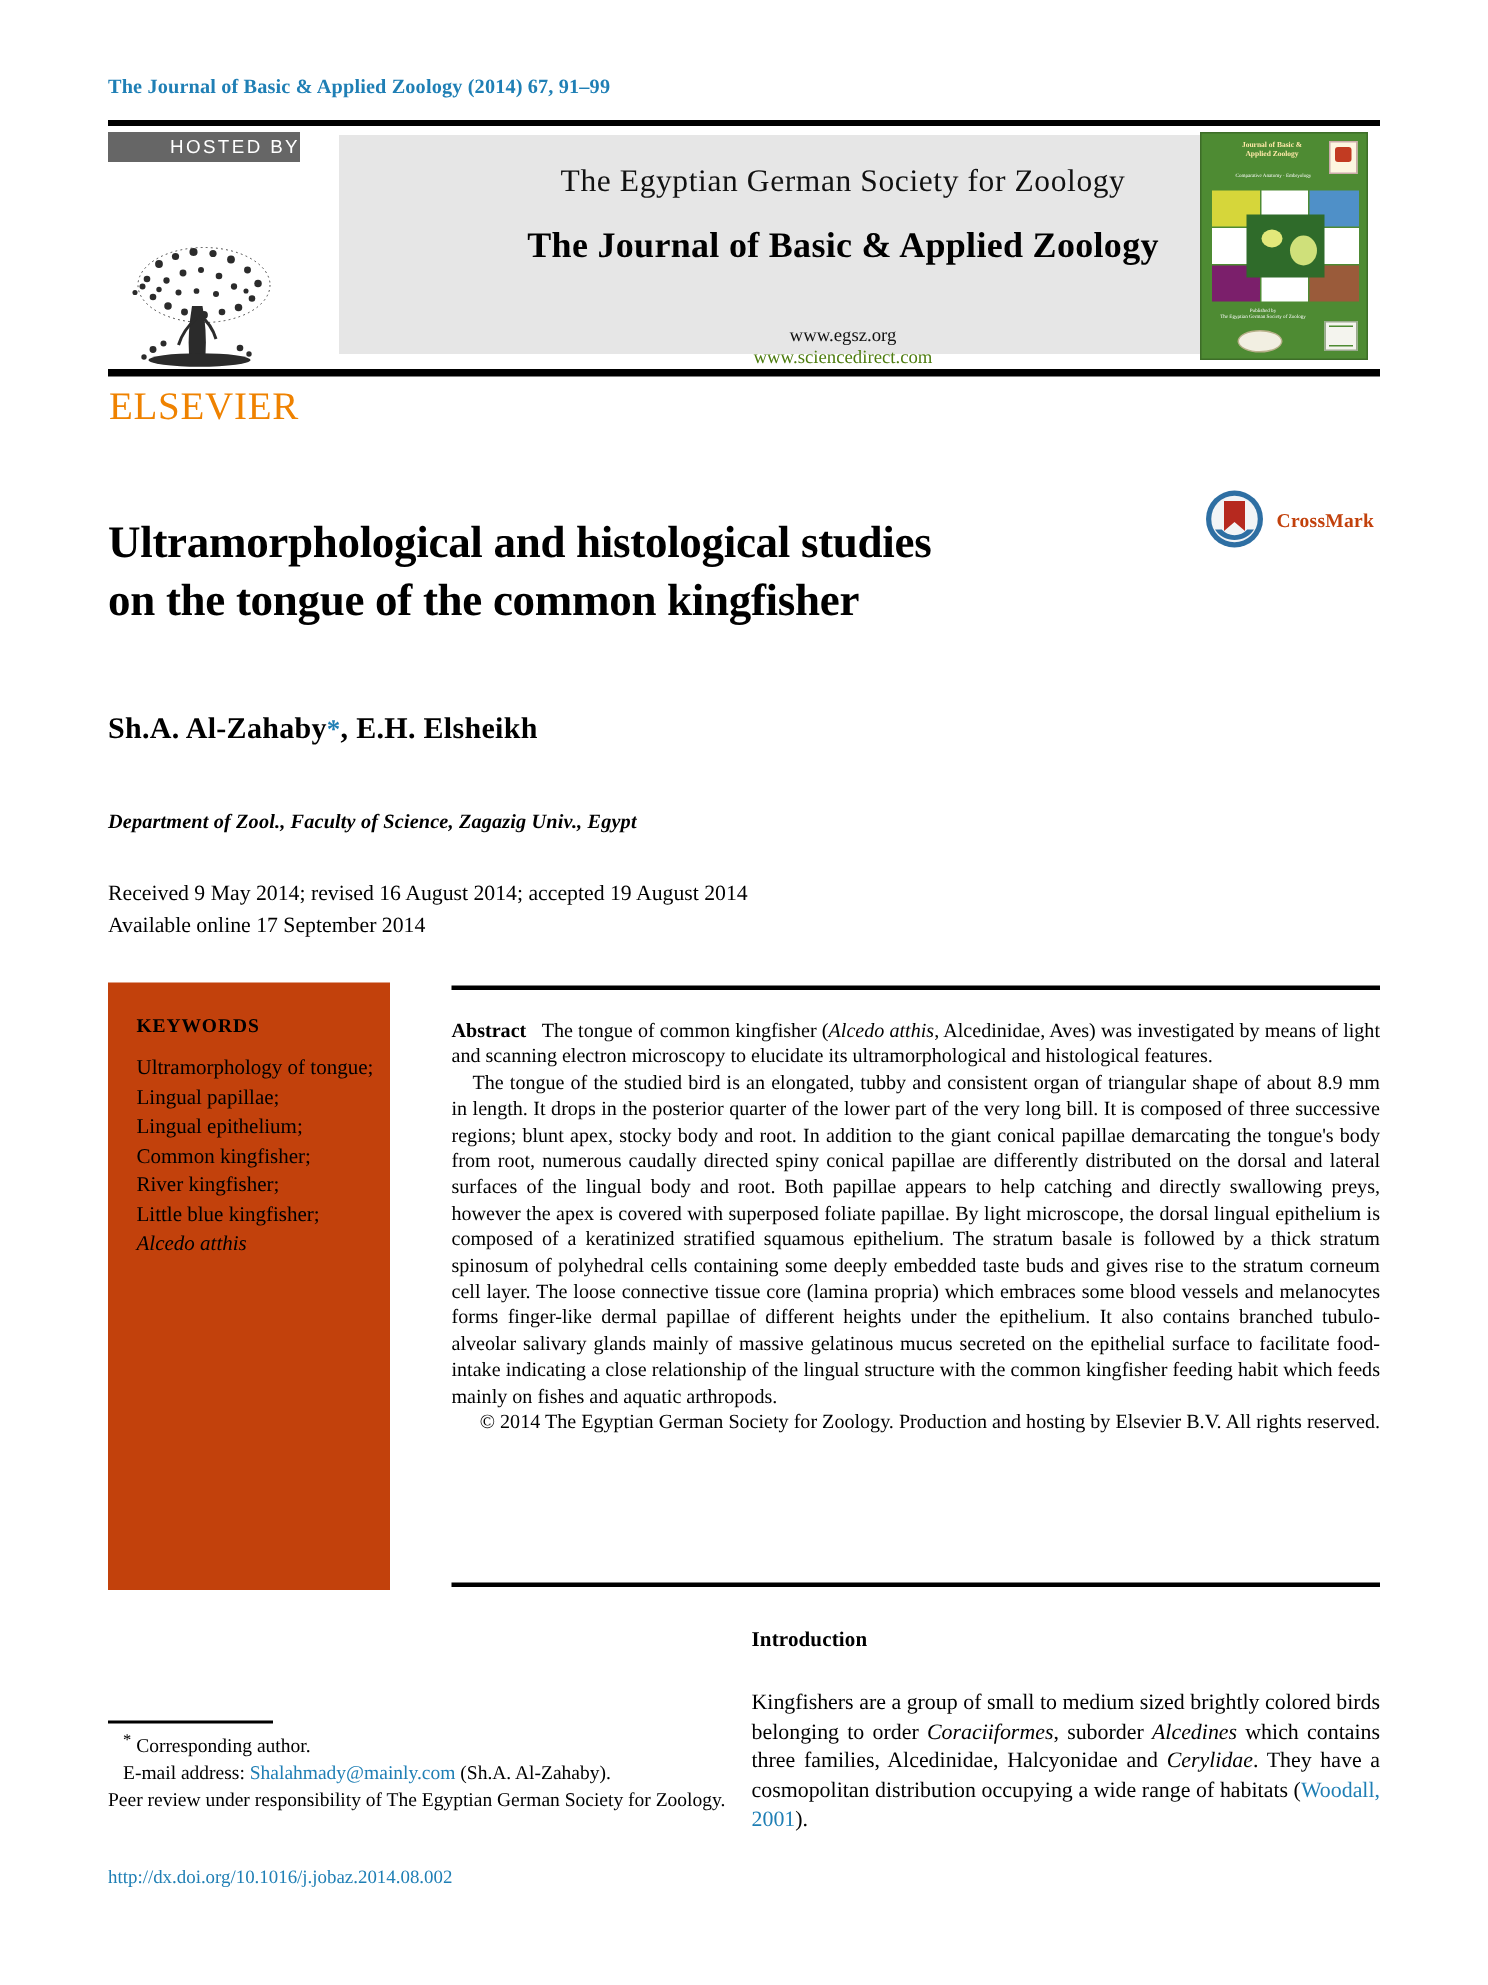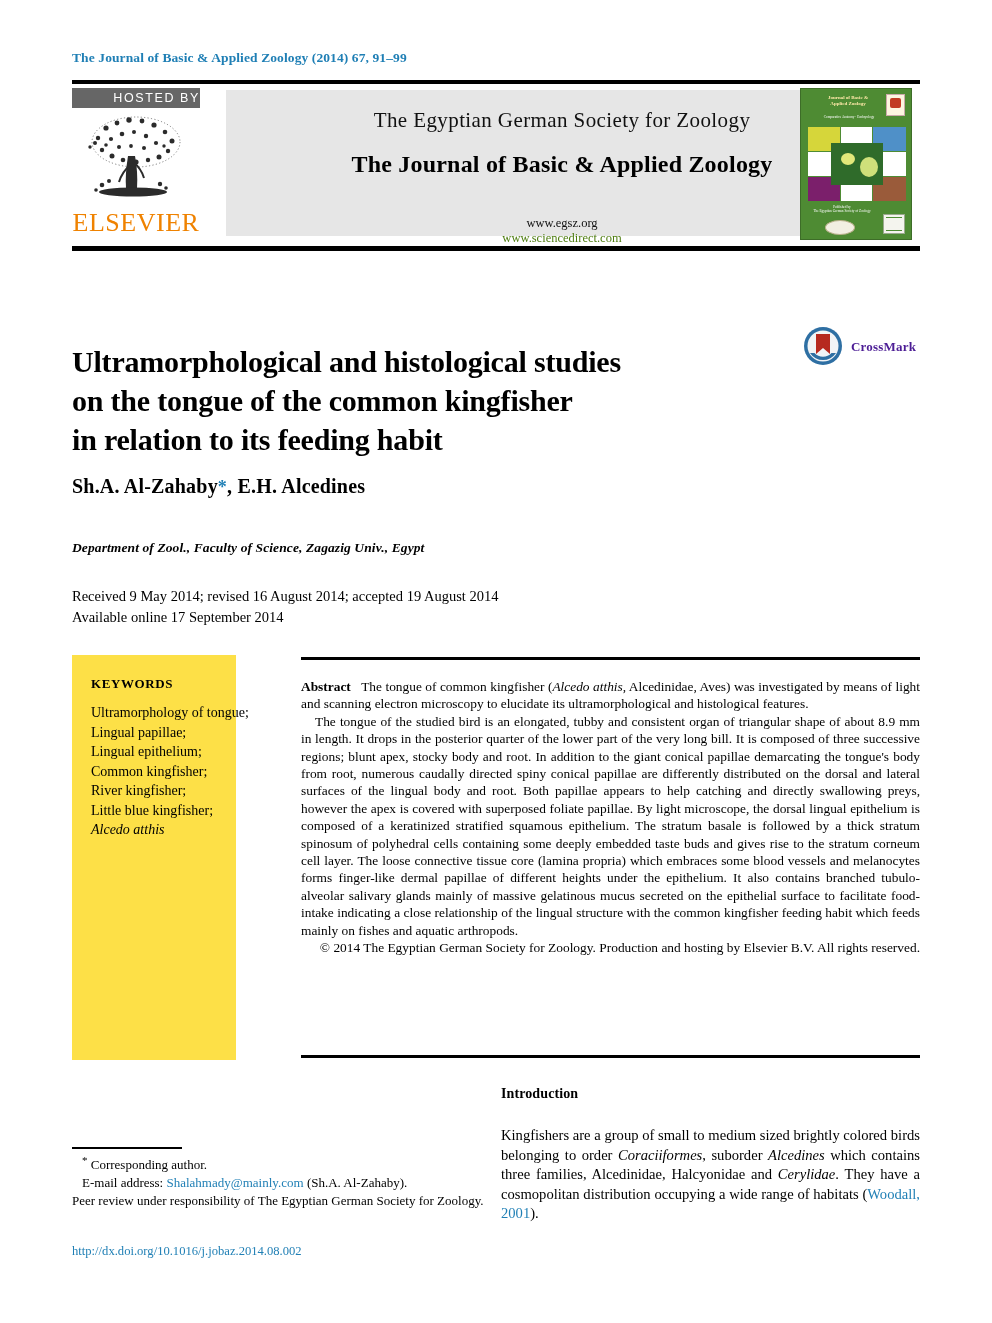--- a/index.html
+++ b/index.html
@@ -63,20 +63,21 @@
     font-size: 12.5px;
     letter-spacing: 1.6px;
     text-align: right;
     line-height: 20px;
     box-sizing: border-box;
   }
   .elsevier-logo {
     width: 128px;
     height: 130px;
     position: relative;
+    margin-top: 48px;
   }
   .elsevier-tree {
     position: absolute;
     left: 4px; top: 4px;
     width: 120px; height: 98px;
   }
   .elsevier-word {
     position: absolute;
     left: 0; top: 100px;
     width: 128px;
@@ -225,21 +226,21 @@
     left: 0; top: 0;
     width: 40px; height: 40px;
   }
   .cm-text {
     position: absolute;
     left: 48px;
     top: 13px;
     font-size: 13px;
     font-weight: bold;
     letter-spacing: 0.2px;
-    color: #4c1d95;
+    color: #c2410c;
     text-align: right;
   }
 
   .authors {
     position: absolute;
     left: 72px;
     top: 475px;
     font-size: 20px;
     font-weight: bold;
     letter-spacing: 0.2px;
@@ -261,23 +262,23 @@
     top: 586px;
     font-size: 14.5px;
     line-height: 21px;
   }
 
   
   .kw-box {
     position: absolute;
     left: 72px;
     top: 655px;
-    width: 164px;
+    width: 188px;
     height: 405px;
-    background: #fde047;
+    background: #c2410c;
   }
   .kw-head {
     position: absolute;
     left: 19px;
     top: 21px;
     font-size: 13px;
     font-weight: bold;
     letter-spacing: 0.6px;
   }
   .kw-list {
@@ -458,35 +459,34 @@
       <div class="cover-seal"></div>
       <div class="cover-els"></div>
     </div>
   </div>
 
   <div class="rule-thick" id="rule-bottom"></div>
 
   <h1 class="title">
     <span>Ultramorphological and histological studies</span><br>
     <span>on the tongue of the common kingfisher</span><br>
-    <span>in relation to its feeding habit</span>
   </h1>
 
   <div class="crossmark">
     <svg class="cm-circle" viewBox="0 0 40 40">
       <circle cx="20" cy="20" r="19" fill="#2e6fa3"></circle>
       <circle cx="20" cy="20" r="15.5" fill="#f2f4f6"></circle>
       <path d="M13 8 h14 v20 l-7 -6 l-7 6 z" fill="#b6291f"></path>
       <path d="M7 27 a15.5 15.5 0 0 0 26 0 l-4.5 0 a11.5 11.5 0 0 1 -17 0 z" fill="#2e6fa3"></path>
     </svg>
     <div class="cm-text">CrossMark</div>
   </div>
 
   <div class="authors">
-    <span>Sh.A. Al-Zahaby</span><span class="star">*</span><span>, E.H. Alcedines</span>
+    <span>Sh.A. Al-Zahaby</span><span class="star">*</span><span>, E.H. Elsheikh</span>
   </div>
 
   <div class="affil">Department of Zool., Faculty of Science, Zagazig Univ., Egypt</div>
 
   <div class="dates">
     <span>Received 9 May 2014; revised 16 August 2014; accepted 19 August 2014</span><br>
     <span>Available online 17 September 2014</span>
   </div>
 
   <div class="kw-box">

